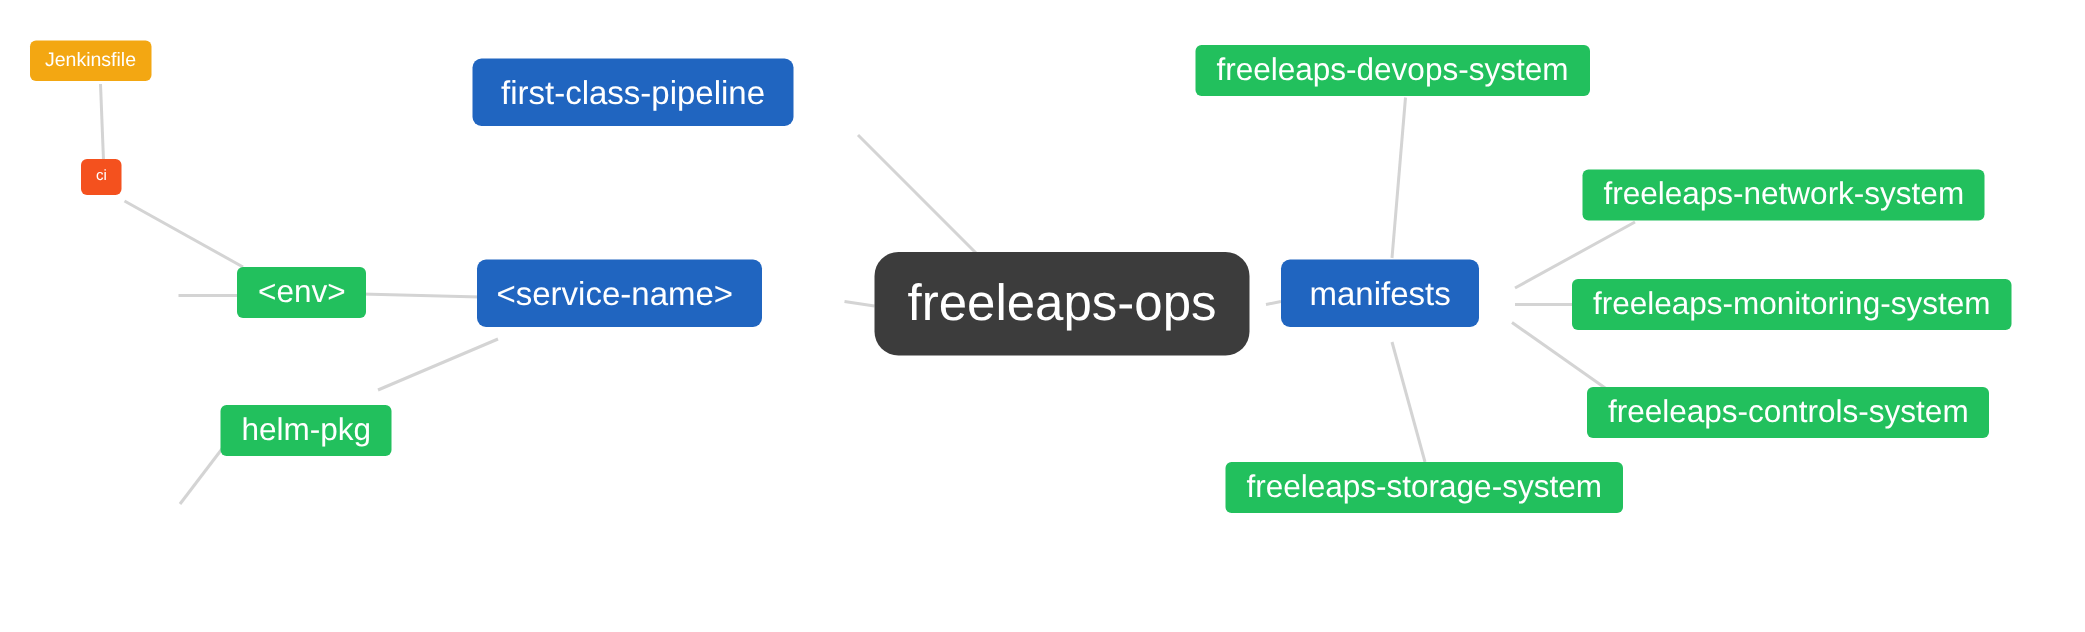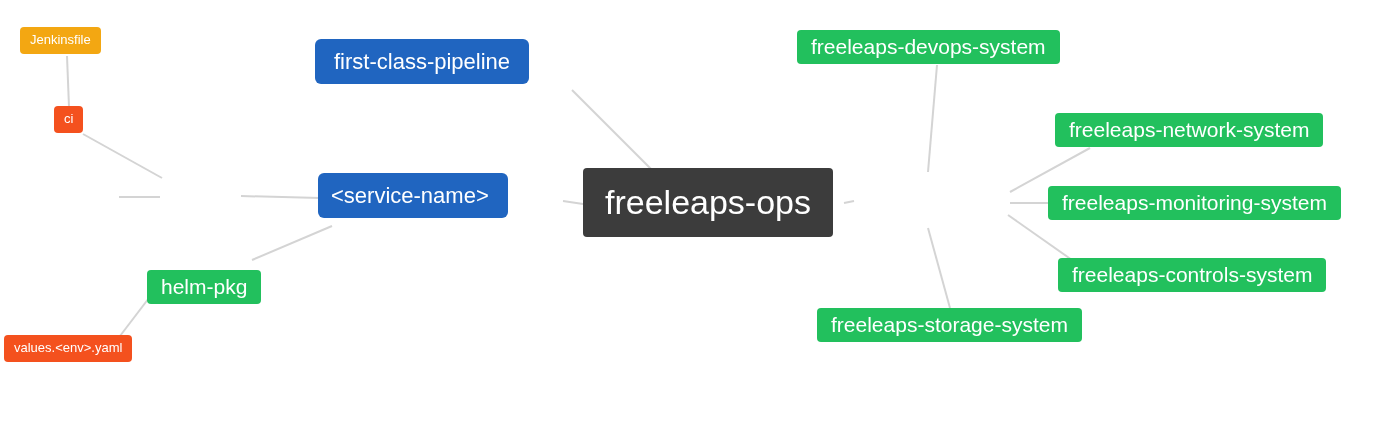--- a/index.html
+++ b/index.html
@@ -32,37 +32,37 @@
     color: var(--node-text, #ffffff);
     white-space: nowrap;
     border-radius: 5px;
     cursor: pointer;
     line-height: 1.15;
   }
   .root-node {
     background: var(--root-bg, #3c3c3c);
     font-size: 34px;
     padding: 15px 22px;
-    border-radius: 4px;
+    border-radius: 16px;
   }
   .branch {
     background: var(--branch-bg, #2065c0);
     font-size: 22px;
     padding: 10px 19px;
     border-radius: 6px;
   }
   .leaf-green {
     background: var(--green-bg, #22c05d);
     font-size: 21px;
     padding: 5px 14px;
     border-radius: 4px;
   }
   .leaf-red {
     background: var(--red-bg, #f4511e);
-    font-size: 13px;
+    font-size: 10px;
     padding: 6px 10px;
     border-radius: 4px;
   }
   .leaf-amber {
     background: var(--amber-bg, #f3a712);
     font-size: 13px;
     padding: 6px 10px;
     border-radius: 4px;
   }
 </style>
@@ -83,26 +83,27 @@
     <line class="edge" x1="320" y1="198" x2="241" y2="196"></line>
     <line class="edge" x1="332" y1="226" x2="252" y2="260"></line>
     <line class="edge" x1="160" y1="197" x2="119" y2="197"></line>
     <line class="edge" x1="162" y1="178" x2="83" y2="134"></line>
     <line class="edge" x1="69" y1="107" x2="67" y2="56"></line>
     <line class="edge" x1="152" y1="294" x2="120" y2="336"></line>
   </svg>
 
   <div class="node leaf-amber" style="left:20px;  top:27px;">Jenkinsfile</div>
   <div class="node leaf-red" style="left:54px;  top:106px;">ci</div>
+  <div class="node leaf-green" style="left:158px; top:178px;">&lt;env&gt;</div>
   <div class="node leaf-green" style="left:147px; top:270px;">helm-pkg</div>
-  <div class="node leaf-red" style="left:4px;   top:335px;">values.&lt;env&gt;.yaml</div>
 
   <div class="node branch" style="left:315px; top:39px;">first-class-pipeline</div>
   <div class="node branch" style="left:318px; top:173px;padding-left:13px;">&lt;service-name&gt;</div>
   <div class="node root-node" style="left:583px; top:168px;">freeleaps-ops</div>
+  <div class="node branch" style="left:854px; top:173px;">manifests</div>
 
   <div class="node leaf-green" style="left:1055px; top:113px;">freeleaps-network-system</div>
   <div class="node leaf-green" style="left:797px;  top:30px;">freeleaps-devops-system</div>
   <div class="node leaf-green" style="left:1058px; top:258px;">freeleaps-controls-system</div>
   <div class="node leaf-green" style="left:1048px; top:186px;">freeleaps-monitoring-system</div>
   <div class="node leaf-green" style="left:817px;  top:308px;text-align:center;">freeleaps-storage-system</div>
 
 </div>
 
 </body></html>

